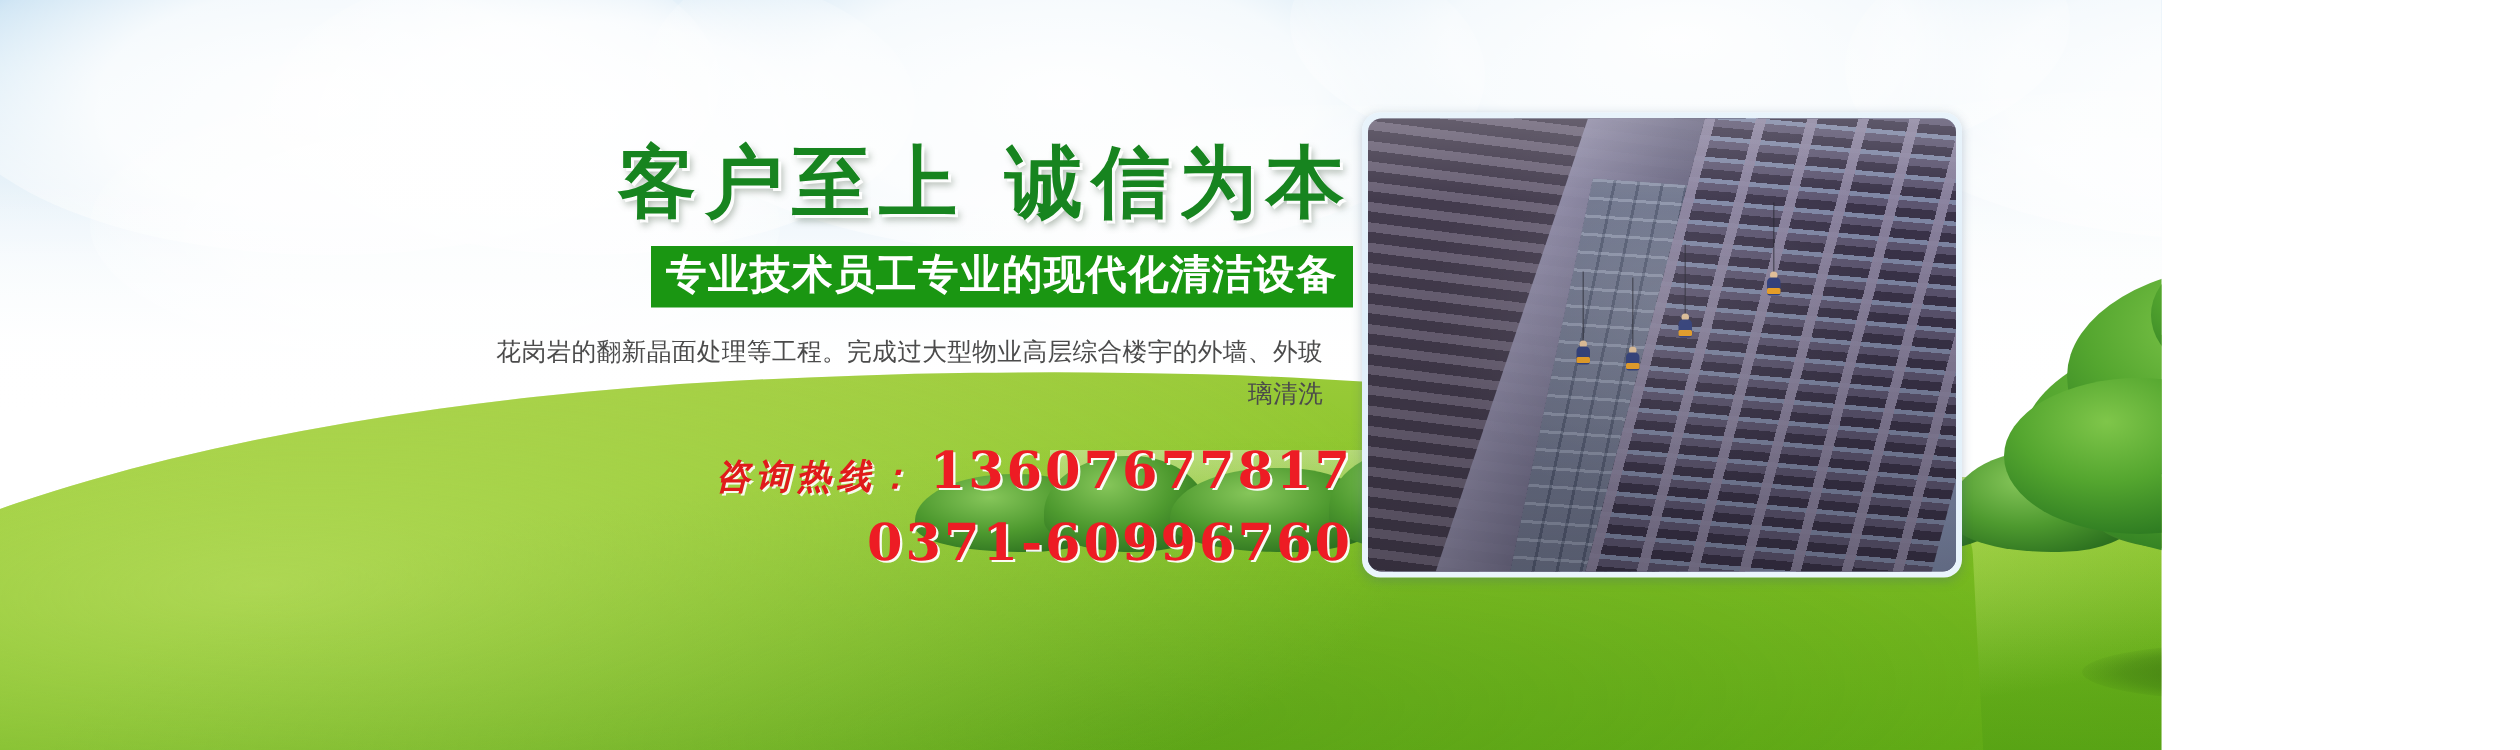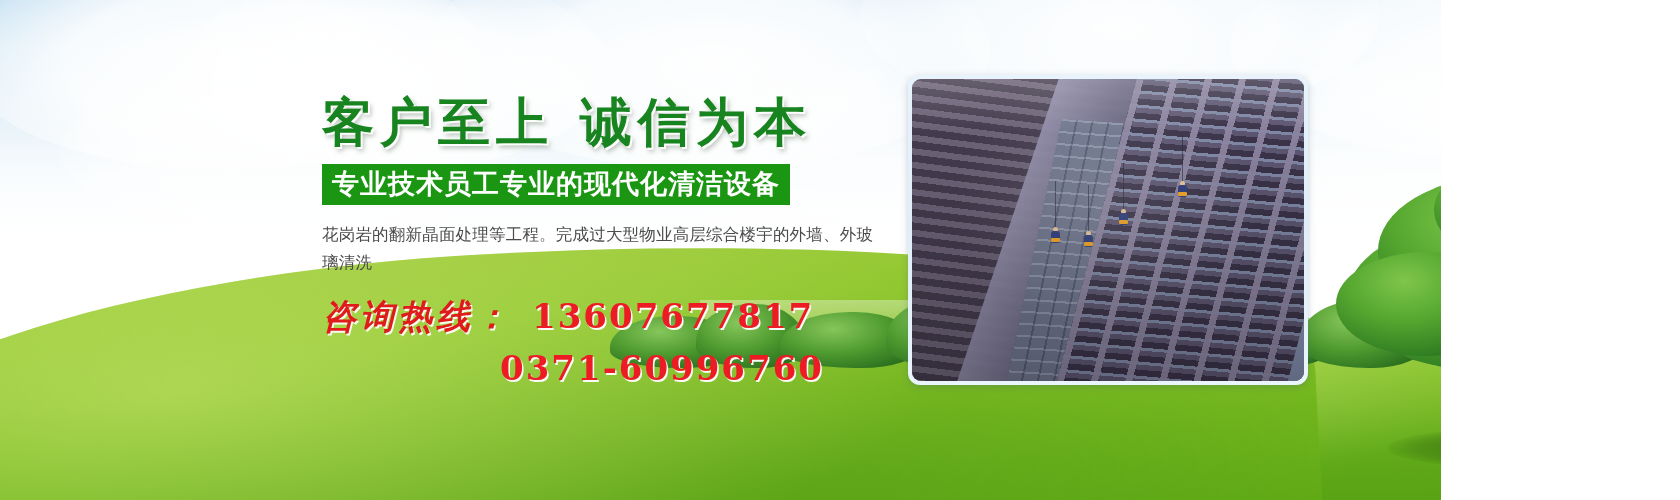--- a/index.html
+++ b/index.html
@@ -14,20 +14,21 @@
     height: 500px;
     overflow: hidden;
     font-family: "DejaVu Sans", "Liberation Sans", sans-serif;
     background: linear-gradient(to bottom,
         #b9d9ef 0%,
         #cfe6f4 10%,
         #e4f0f8 22%,
         #f2f8fc 34%,
         #fbfdfe 46%,
         #ffffff 55%);
+    text-align: right;
   }
 
   
   .sky-clouds {
     position: absolute;
     left: 0; top: 0;
     width: 1680px; height: 300px;
     pointer-events: none;
   }
   .cloud {
@@ -205,35 +206,35 @@
   }
   .desc p { margin: 0; }
   .desc .l3 { text-indent: 6px; }
 
   .hotline {
     margin-top: 18px;
     white-space: nowrap;
   }
   .hotline-label {
     font-family: "DejaVu Serif", "Liberation Serif", serif;
-    font-size: 34px;
+    font-size: 23px;
     font-weight: bold;
     font-style: italic;
     letter-spacing: 4px;
     color: #e01b1b;
     text-shadow: 1.5px 1.5px 0 rgba(255,255,255,.9);
   }
   .phone-primary {
     font-family: "DejaVu Serif", "Liberation Serif", serif;
     font-size: 34px;
     font-weight: bold;
     letter-spacing: 2px;
     color: #ed1c24;
     text-shadow: 1.5px 1.5px 0 rgba(255,255,255,.95);
-    margin-left: 20px;
+    margin-left: 8px;
   }
   .phone-secondary {
     display: block;
     margin-top: 8px;
     margin-left: 178px;
     font-family: "DejaVu Serif", "Liberation Serif", serif;
     font-size: 34px;
     font-weight: bold;
     letter-spacing: 2px;
     color: #ed1c24;

